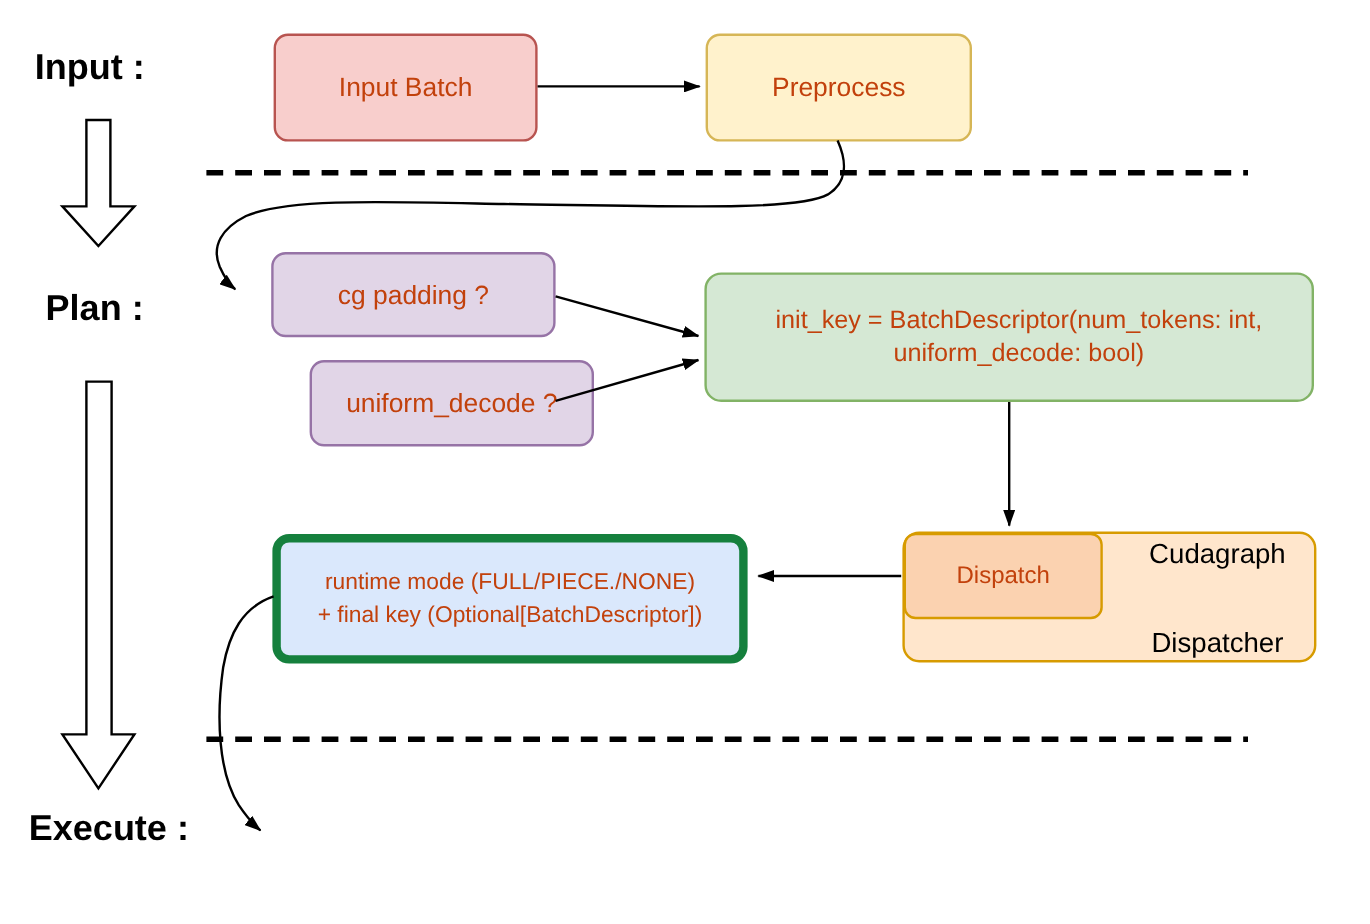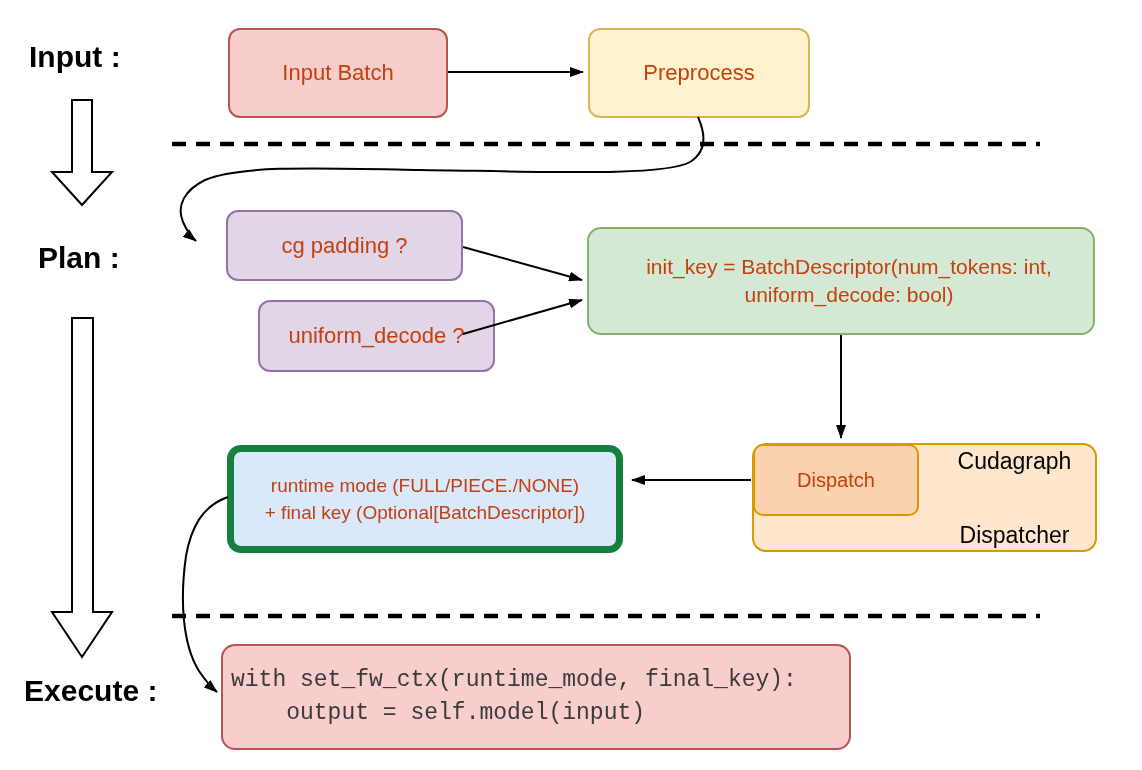--- a/index.html
+++ b/index.html
@@ -130,24 +130,20 @@
 
   <div class="node node-dispatch">
     <span>Dispatch</span>
   </div>
 
   <div class="cudagraph-label">
     <div>Cudagraph</div>
     <div>Dispatcher</div>
   </div>
 
-  <div class="node node-execute">
-    <div class="code-line">with set_fw_ctx(runtime_mode, final_key):</div>
-    <div class="code-line">    output = self.model(input)</div>
-  </div>
 
   <svg class="overlay" width="1142" height="770" viewBox="0 0 1142 770" xmlns="http://www.w3.org/2000/svg">
     <defs>
       <marker id="ah" markerWidth="7" markerHeight="5" refX="6.5" refY="2.5" orient="auto" markerUnits="strokeWidth">
         <path d="M0,0 L7,2.5 L0,5 Z" fill="#000000"></path>
       </marker>
     </defs>
 
     <line x1="172" y1="144" x2="1040" y2="144" stroke="#000000" stroke-width="4.5" stroke-dasharray="14 10"></line>
     <line x1="172" y1="616" x2="1040" y2="616" stroke="#000000" stroke-width="4.5" stroke-dasharray="14 10"></line>

